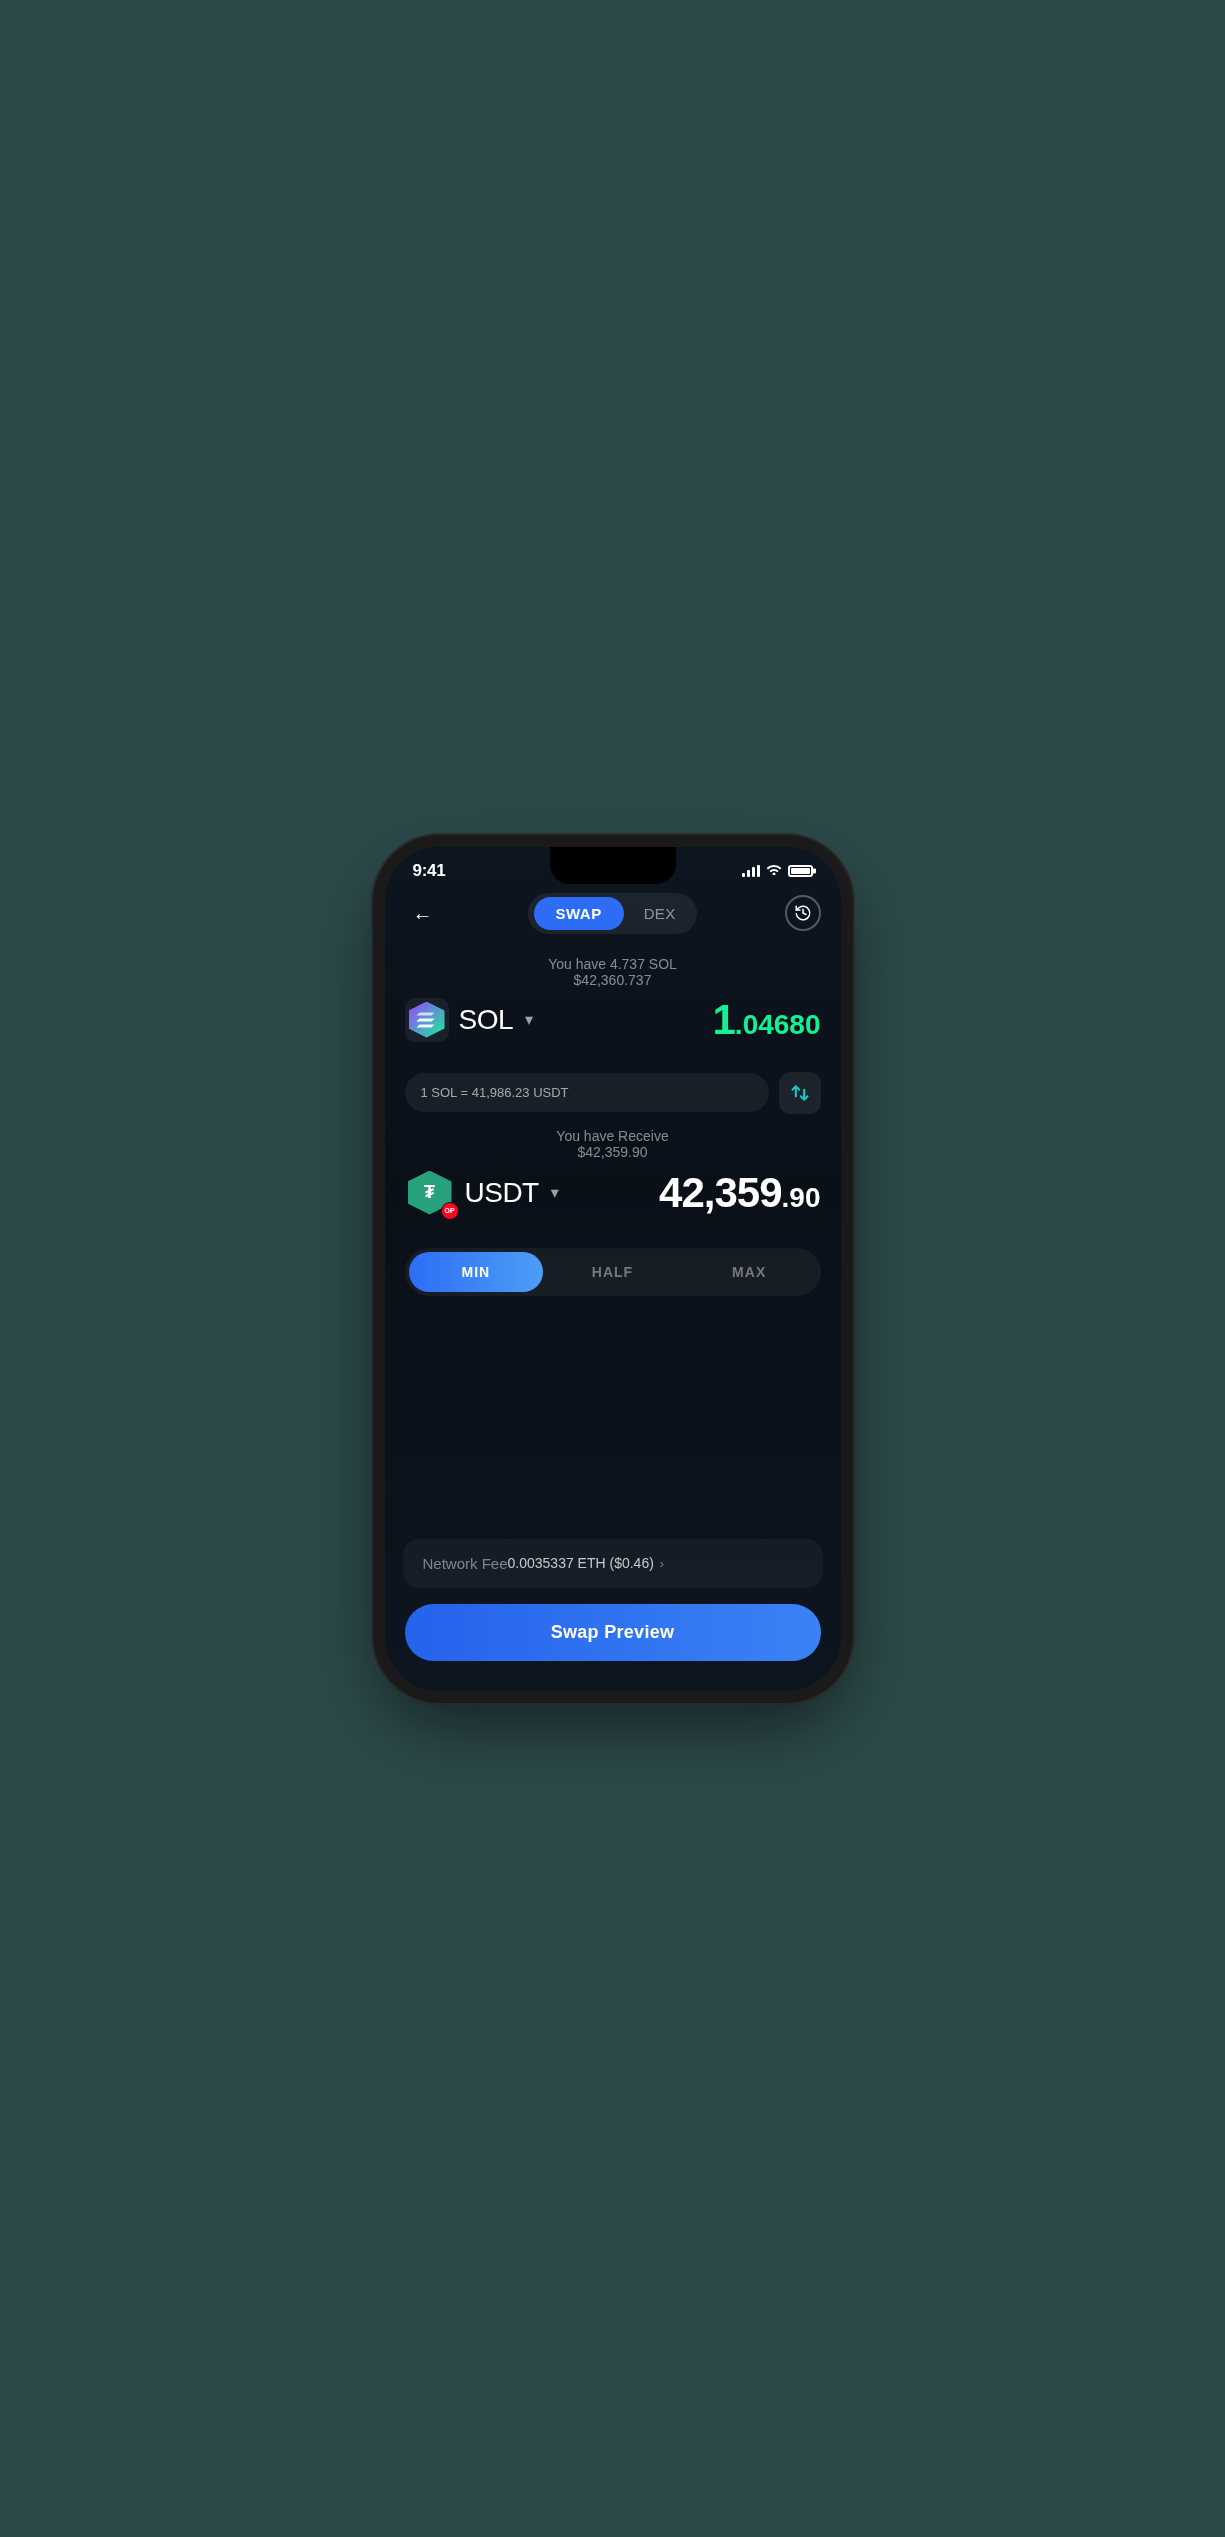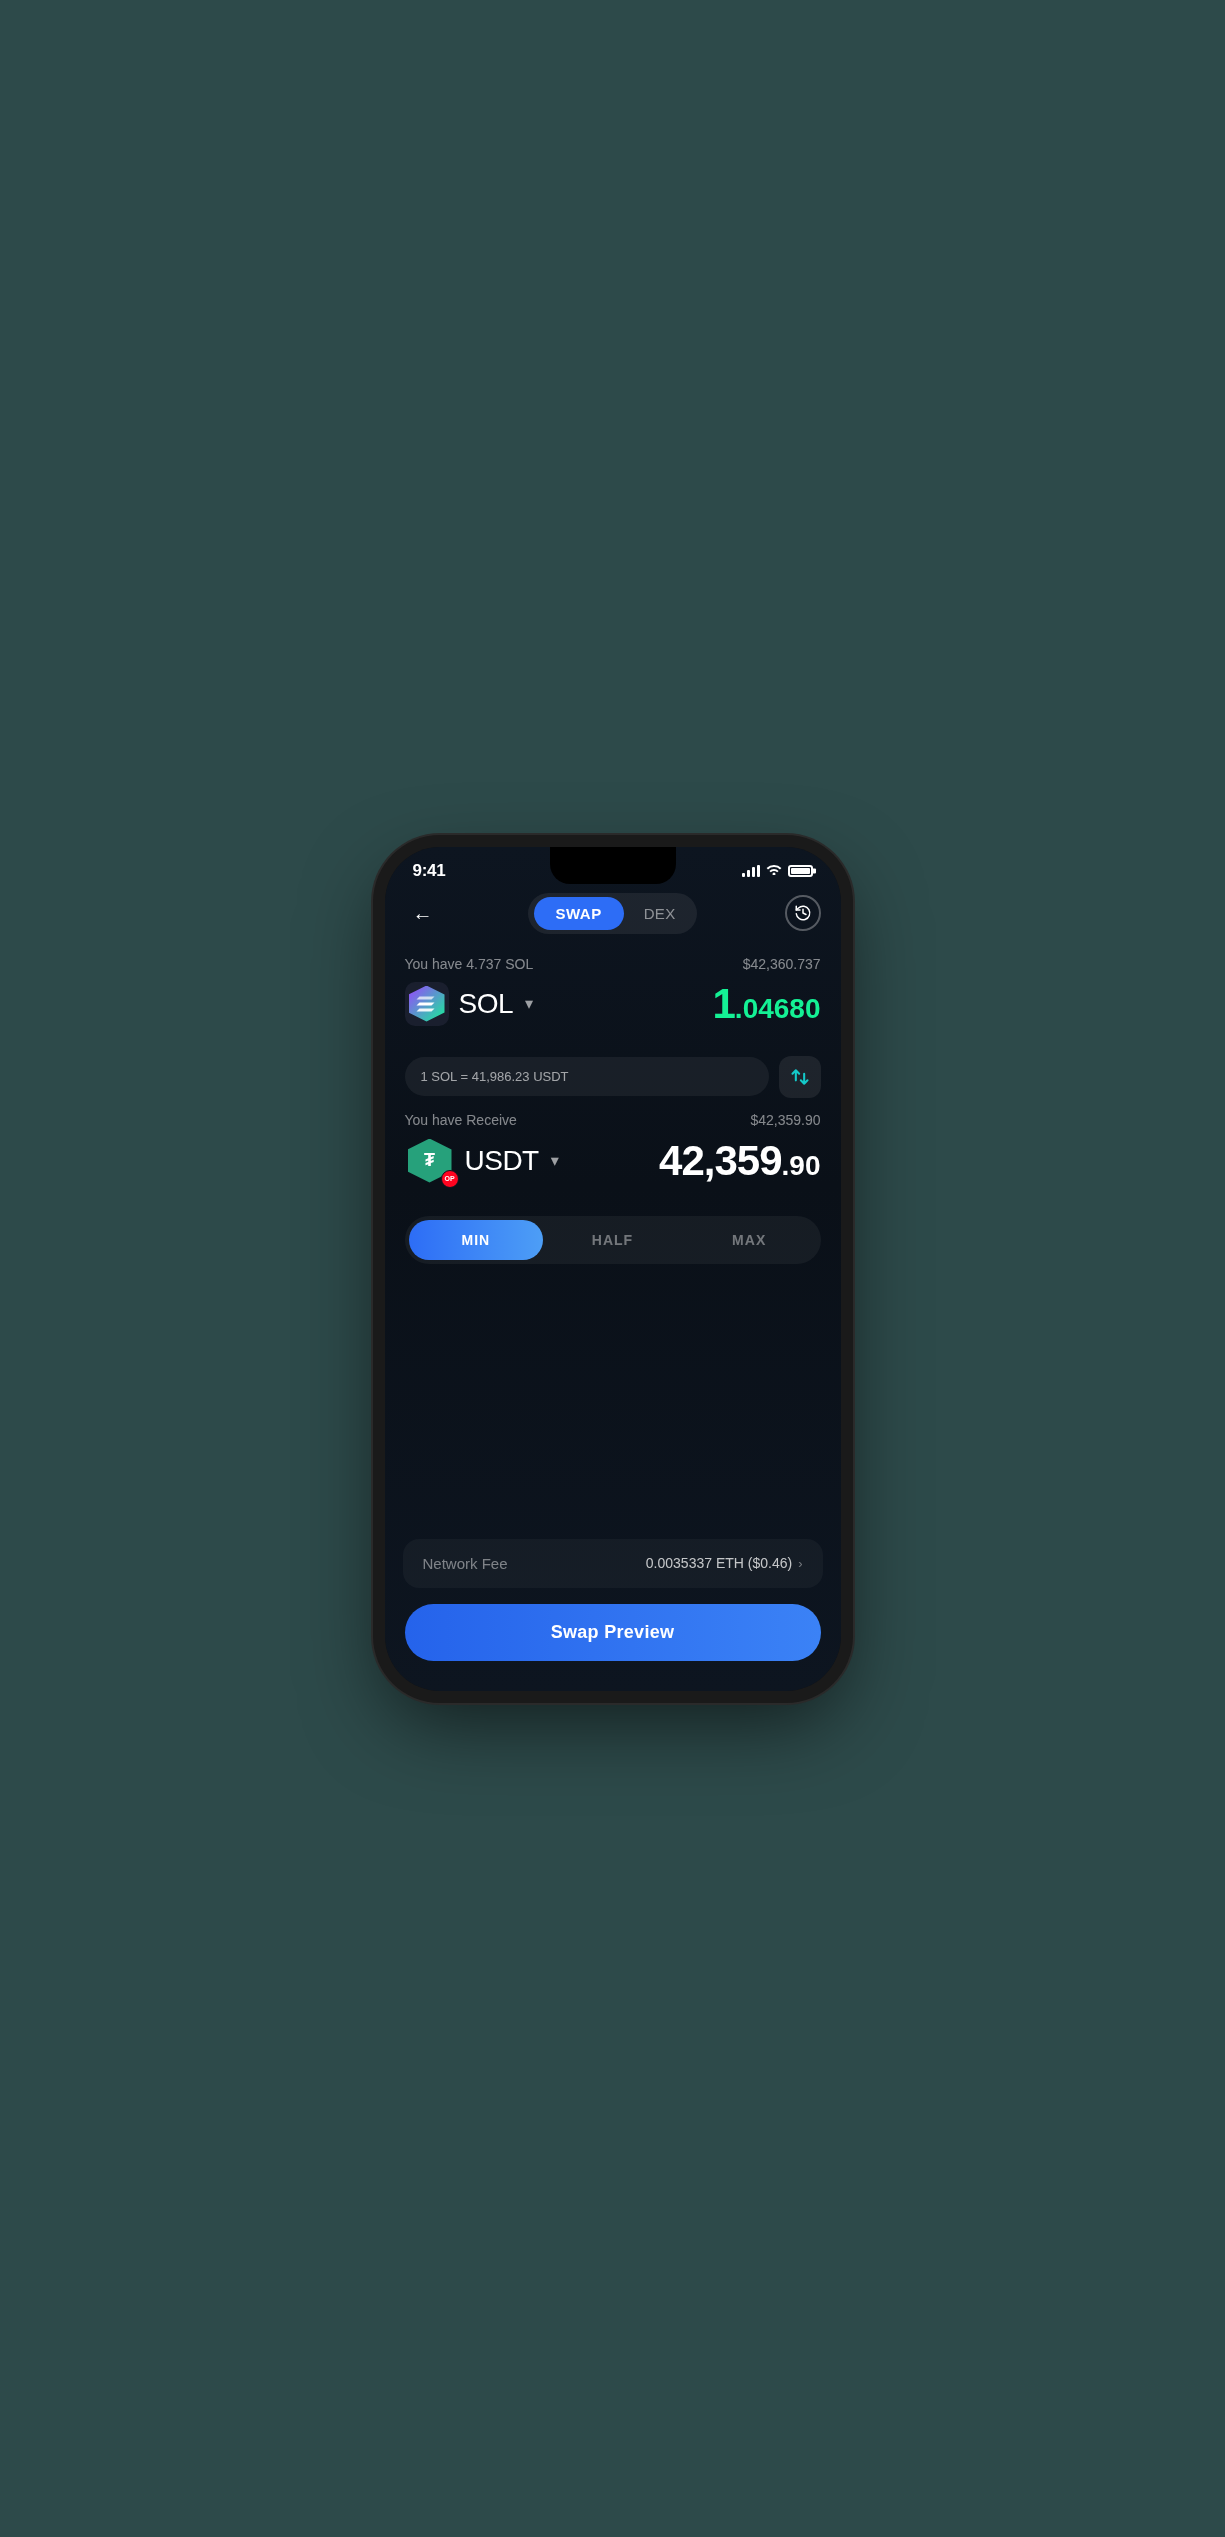--- a/index.html
+++ b/index.html
@@ -193,23 +193,24 @@
       flex-direction: column;
     }
 
     
     .from-section {
       margin-bottom: 14px;
     }
 
     .section-label-row {
       display: flex;
-      justify-content: space-between;
+      justify-content: flex-start;
       align-items: center;
       margin-bottom: 8px;
+      flex-direction: column;
     }
 
     .section-label {
       font-size: 14px;
       color: rgba(255,255,255,0.5);
       font-weight: 400;
     }
 
     .section-value {
       font-size: 14px;
@@ -376,21 +377,20 @@
       flex: 1;
     }
 
     
     .network-fee-section {
       background: rgba(255,255,255,0.04);
       border-radius: 16px;
       padding: 16px 20px;
       display: flex;
       align-items: center;
-      justify-content: space-between;
       margin: 0 -2px 16px;
     }
 
     .fee-label {
       font-size: 15px;
       color: rgba(255,255,255,0.45);
       font-weight: 400;
     }
 
     .fee-value-row {

